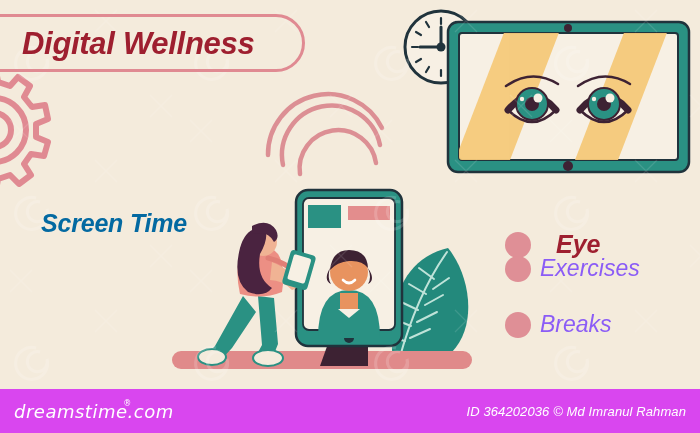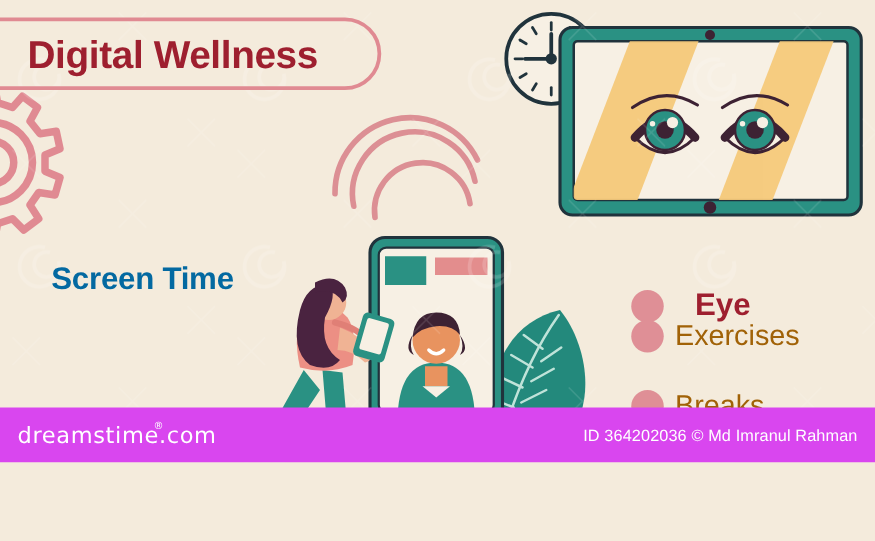--- a/index.html
+++ b/index.html
@@ -5,23 +5,24 @@
   * { margin:0; padding:0; box-sizing:border-box; }
   html, body { width:700px; height:433px; }
   body {
     font-family:"Liberation Sans", sans-serif;
     background:#f4ebdc;
     overflow:hidden;
     position:relative;
   }
   .canvas {
     position:absolute; left:0; top:0;
-    width:700px; height:370px;
+    width:700px; height:433px;
     background:#f4ebdc;
     overflow:hidden;
+    font-style:italic;
   }
   .art { position:absolute; left:0; top:0; width:700px; height:433px; }
 
   
   .title-pill {
     position:absolute;
     left:-40px; top:14px;
     width:345px; height:58px;
     border:3px solid #e08a92;
     border-radius:32px;
@@ -58,21 +59,21 @@
   .dot {
     width:26px; height:26px;
     border-radius:50%;
     background:#df8f96;
     flex:0 0 auto;
     margin-right:9px;
   }
   .item-0 { top:12px;  left:0;gap:16px; }
   .item-1 { top:37px; left:0; }
   .item-2 { top:93px; left:0; }
-  .label { font-size:23px; color:#a16207; }
+  .label { font-size:23px; color:#8b5cf6; }
   .label.strong { font-weight:bold; font-size:25px; color:#9e1f2f; }
 
   
   .footer {
     position:absolute;
     left:0; bottom:0;
     width:700px; height:44px;
     background:#d946ef;
     display:flex;
     align-items:center;

